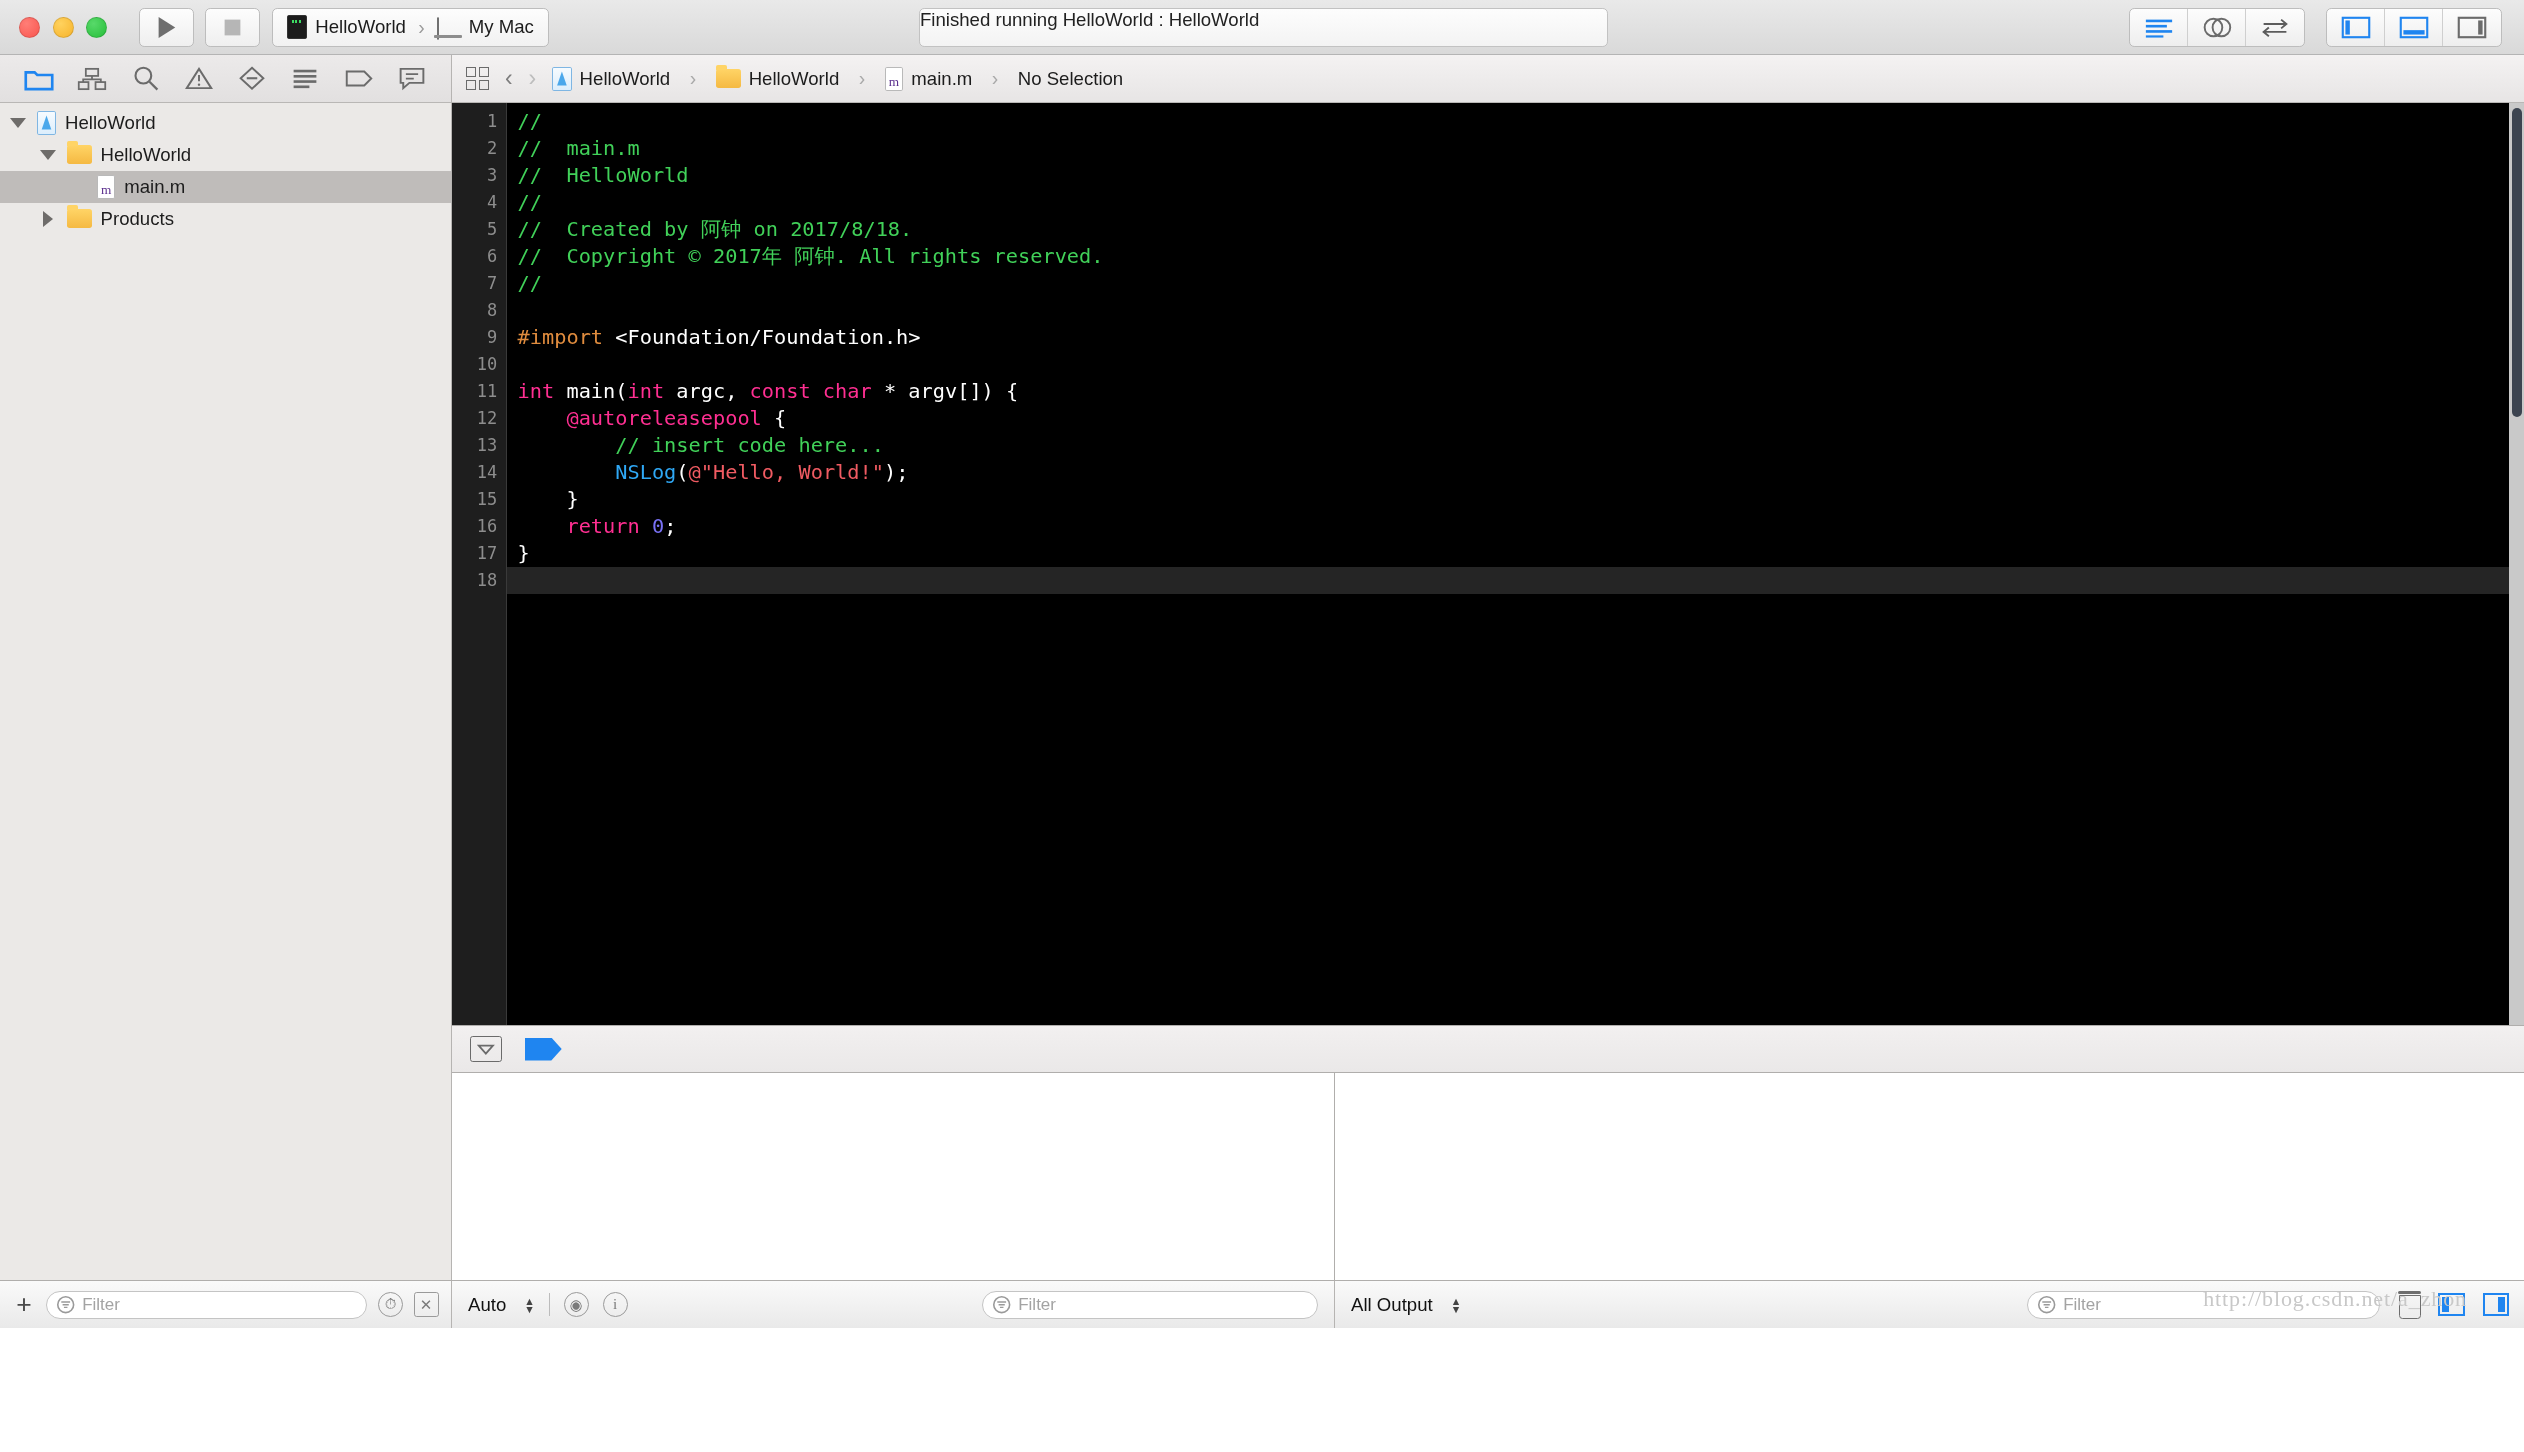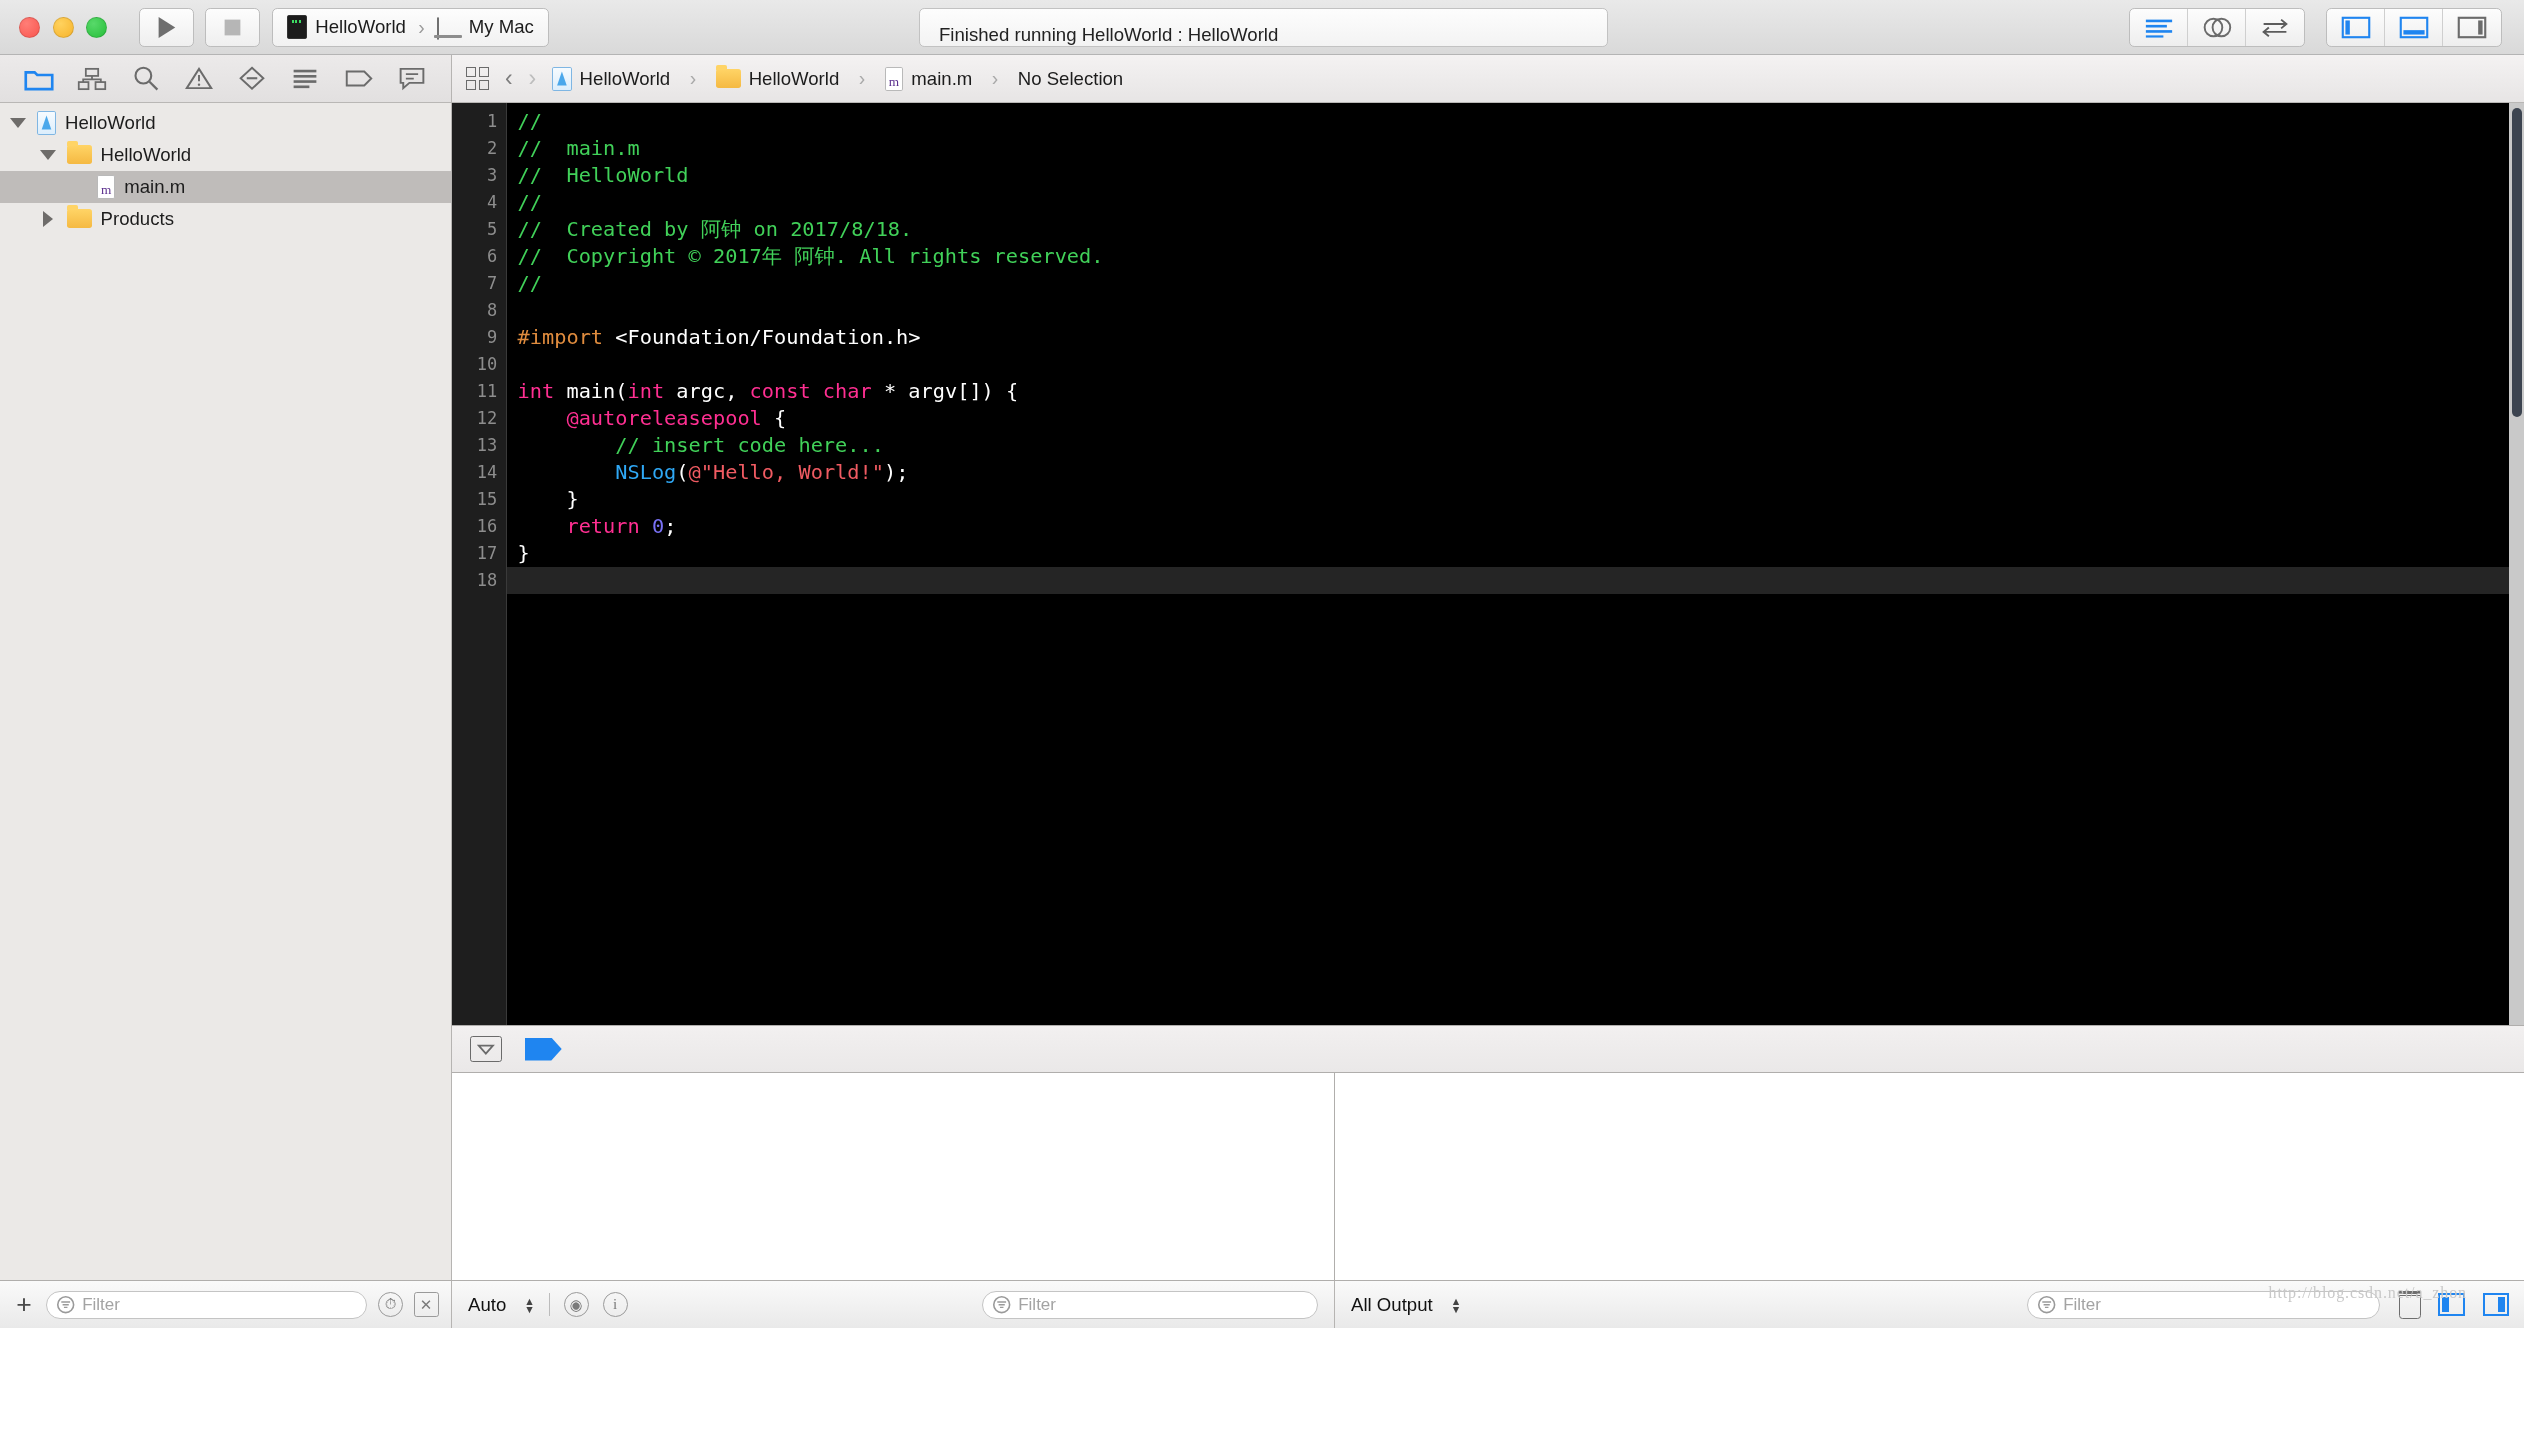--- a/index.html
+++ b/index.html
@@ -63,21 +63,21 @@
   }
   .mac-icon .base {
     position: absolute; bottom: -1.8px; left: -2.7px; width: 28px; height: 2.7px;
     background: #8d8d8d; border-radius: 0.9px;
   }
 
   .status-field {
     position: absolute; left: 919px; width: 689px; height: 39px;
     background: linear-gradient(to bottom, #fdfdfd, #f3f3f3);
     border: 0.9px solid #c2c2c2; border-radius: 5.3px;
-    display: flex; align-items: flex-end; padding: 0 19px;
+    display: flex; align-items: flex-start; padding: 0 0;
     font-size: 18.6px; color: #222;
   }
 
   .tb-right { margin-left: auto; display: flex; align-items: center; gap: 21px; padding-right: 23px; }
   .seg {
     display: flex; height: 39px;
     border: 0.9px solid #bdbdbd; border-radius: 5.3px; overflow: hidden;
     background: linear-gradient(to bottom, #fdfdfd, #eeeeee);
   }
   .seg > div {
@@ -240,22 +240,22 @@
   .vdiv { width: 0.9px; height: 23px; background: #bcbcbc; }
   .trash { width: 23px; height: 26.5px; position: relative; }
   .trash::before { content: ""; position: absolute; top: 3.5px; left: 1.8px; width: 19.4px; height: 22px;
     border: 1.8px solid #6e6e6e; border-radius: 0 0 3.5px 3.5px; }
   .trash::after { content: ""; position: absolute; top: 0; left: 0; width: 23px; height: 2.7px;
     background: #6e6e6e; border-radius: 1.8px; }
   .split-ic { width: 26.5px; height: 23px; border: 2.7px solid #1f85f0; display: flex; }
   .split-ic i { display: block; width: 7px; background: #1f85f0; margin: 1.8px; }
 
   .watermark {
-    position: absolute; right: 58px; bottom: 26px;
-    font-family: "Liberation Serif", serif; font-size: 16px; color: #c8c8c8;
+    position: absolute; right: 58px; bottom: 16px;
+    font-family: "Liberation Serif", serif; font-size: 22px; color: #c8c8c8;
     letter-spacing: 0.9px; pointer-events: none; z-index: 5;
   }
 </style>
 </head>
 <body>
 
 <div id="app">
 
   <div class="toolbar">
     <div class="traffic">

